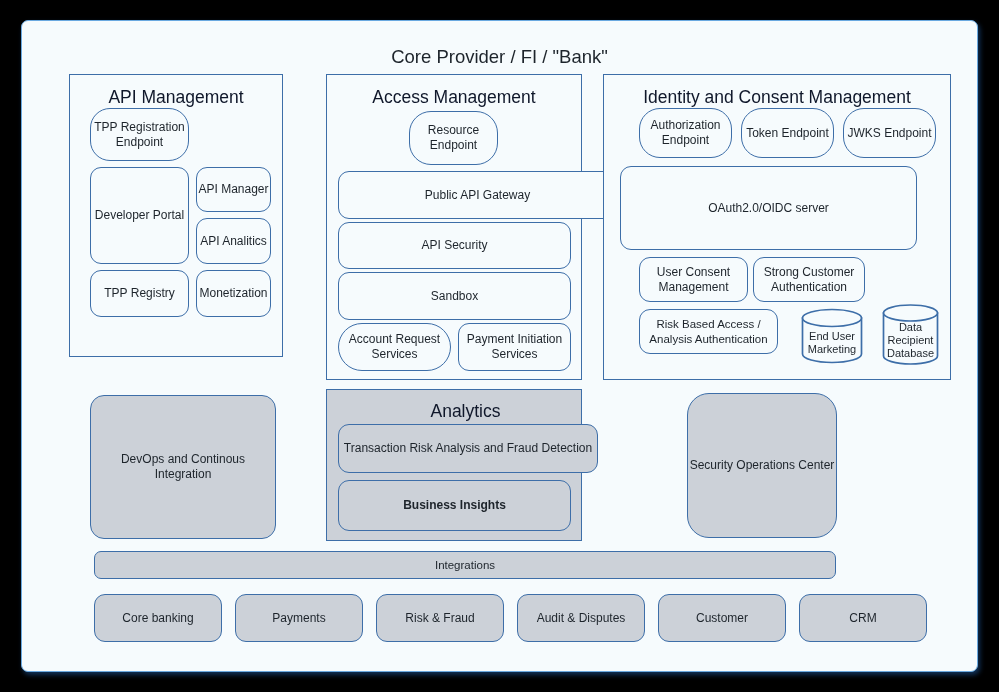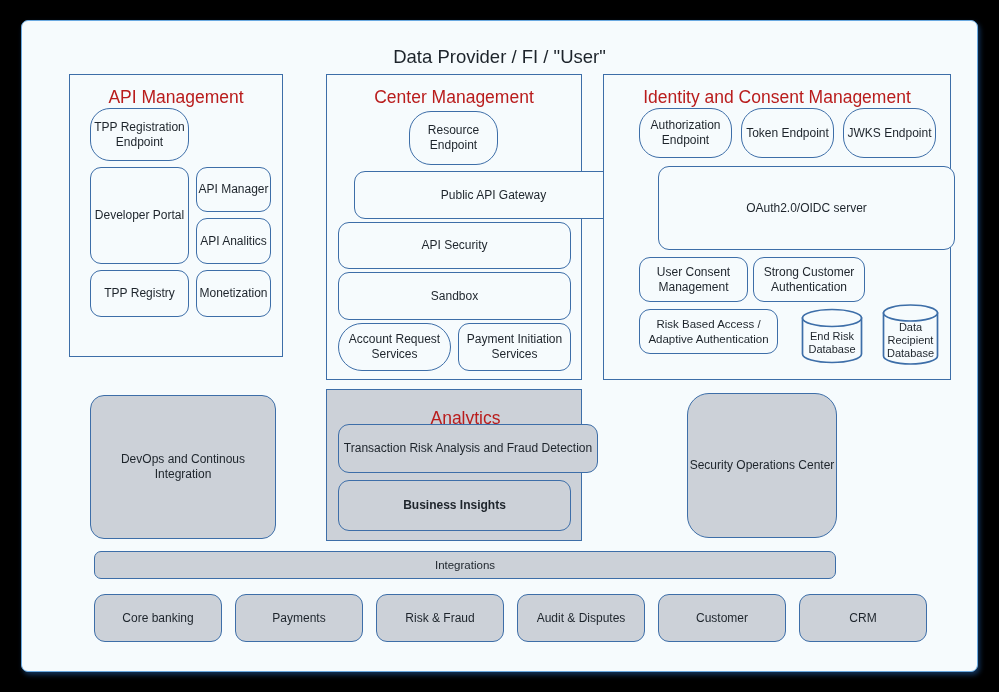--- a/index.html
+++ b/index.html
@@ -51,21 +51,21 @@
     border: 1.7px solid #3d6ea8;
     background: #f6fbfd;
     border-radius: 0;
   }
   .panel-title {
     position: absolute;
     left: 0;
     right: 0;
     text-align: center;
     font-size: 17.5px;
-    color: #b91c1c;
+    color: #0f172a;
   }
 
   
   #main-title {
     position: absolute;
     left: 0;
     right: 0;
     top: 25px;
     text-align: center;
     font-size: 18.5px;
@@ -88,21 +88,21 @@
 
   .fs11  { font-size: 11px; }
   .fs115 { font-size: 11.5px; }
   .fs12  { font-size: 12px; }
 </style>
 </head>
 <body>
 
 <div id="canvas">
 
-  <div id="main-title">Data Provider / FI / "User"</div>
+  <div id="main-title">Core Provider / FI / "Bank"</div>
 
   <div class="panel" style="left:47px; top:53px; width:214px; height:283px;">
     <div class="panel-title" style="top:12px;">API Management</div>
   </div>
 
   <div class="box rounded fs12" style="left:68px; top:87px; width:99px; height:53px; border-radius:20px;justify-content:flex-end;">
     <span>TPP Registration Endpoint</span>
   </div>
 
   <div class="box rounded fs12" style="left:68px; top:146px; width:99px; height:97px;">
@@ -119,28 +119,28 @@
 
   <div class="box rounded fs12" style="left:68px; top:249px; width:99px; height:47px;justify-content:center;">
     <span>TPP Registry</span>
   </div>
 
   <div class="box rounded fs12" style="left:174px; top:249px; width:75px; height:47px;">
     <span>Monetization</span>
   </div>
 
   <div class="panel" style="left:304px; top:53px; width:256px; height:306px;">
-    <div class="panel-title" style="top:12px;">Center Management</div>
+    <div class="panel-title" style="top:12px;">Access Management</div>
   </div>
 
   <div class="box fs12" style="left:387px; top:90px; width:89px; height:54px; border-radius:22px;">
     <span>Resource Endpoint</span>
   </div>
 
-  <div class="box rounded fs12" style="left:332px; top:150px; width:279px; height:48px;">
+  <div class="box rounded fs12" style="left:316px; top:150px; width:279px; height:48px;">
     <span>Public API Gateway</span>
   </div>
 
   <div class="box rounded fs12" style="left:316px; top:201px; width:233px; height:47px;">
     <span>API Security</span>
   </div>
 
   <div class="box rounded fs12" style="left:316px; top:251px; width:233px; height:48px;">
     <span>Sandbox</span>
   </div>
@@ -162,58 +162,58 @@
   </div>
 
   <div class="box fs12" style="left:719px; top:87px; width:93px; height:50px; border-radius:21px;">
     <span>Token Endpoint</span>
   </div>
 
   <div class="box fs12" style="left:821px; top:87px; width:93px; height:50px; border-radius:21px;">
     <span>JWKS Endpoint</span>
   </div>
 
-  <div class="box rounded fs12" style="left:636px; top:145px; width:297px; height:84px;">
+  <div class="box rounded fs12" style="left:598px; top:145px; width:297px; height:84px;">
     <span>OAuth2.0/OIDC server</span>
   </div>
 
   <div class="box rounded fs12" style="left:617px; top:236px; width:109px; height:45px;">
     <span>User Consent Management</span>
   </div>
 
   <div class="box rounded fs12" style="left:731px; top:236px; width:112px; height:45px;">
     <span>Strong Customer Authentication</span>
   </div>
 
   <div class="box rounded fs115" style="left:617px; top:288px; width:139px; height:45px;">
-    <span>Risk Based Access / Adaptive Authentication</span>
+    <span>Risk Based Access / Analysis Authentication</span>
   </div>
 
   <div class="cyl" style="left:779px; top:287px; width:62px; height:56px;">
     <svg width="62" height="56" viewBox="0 0 62 56">
       <path d="M1.5 10 L1.5 46 A 29.5 8.5 0 0 0 60.5 46 L60.5 10 Z" fill="#f6fbfd" stroke="#3d6ea8" stroke-width="1.7"></path>
       <ellipse cx="31" cy="10" rx="29.5" ry="8.5" fill="#f6fbfd" stroke="#3d6ea8" stroke-width="1.7"></ellipse>
     </svg>
-    <div class="cyl-label fs11" style="top:22px;">End Risk Database</div>
+    <div class="cyl-label fs11" style="top:22px;">End User Marketing</div>
   </div>
 
   <div class="cyl" style="left:860px; top:283px; width:57px; height:62px;">
     <svg width="57" height="62" viewBox="0 0 57 62">
       <path d="M1.5 9 L1.5 52 A 27 8 0 0 0 55.5 52 L55.5 9 Z" fill="#f6fbfd" stroke="#3d6ea8" stroke-width="1.7"></path>
       <ellipse cx="28.5" cy="9" rx="27" ry="8" fill="#f6fbfd" stroke="#3d6ea8" stroke-width="1.7"></ellipse>
     </svg>
     <div class="cyl-label fs11" style="top:17px;">Data Recipient Database</div>
   </div>
 
   <div class="box rounded gray fs12" style="left:68px; top:374px; width:186px; height:144px; border-radius:14px;">
     <span>DevOps and Continous Integration</span>
   </div>
 
   <div class="panel gray" style="left:304px; top:368px; width:256px; height:152px; background:#ccd1d8;">
-    <div class="panel-title" style="top:18px;margin-left:23px;">Analytics</div>
+    <div class="panel-title" style="top:11px;margin-left:23px;">Analytics</div>
   </div>
 
   <div class="box rounded gray fs12" style="left:316px; top:403px; width:260px; height:49px;">
     <span>Transaction Risk Analysis and Fraud Detection</span>
   </div>
 
   <div class="box rounded gray fs12" style="left:316px; top:459px; width:233px; height:51px;font-weight:bold;">
     <span>Business Insights</span>
   </div>
 

